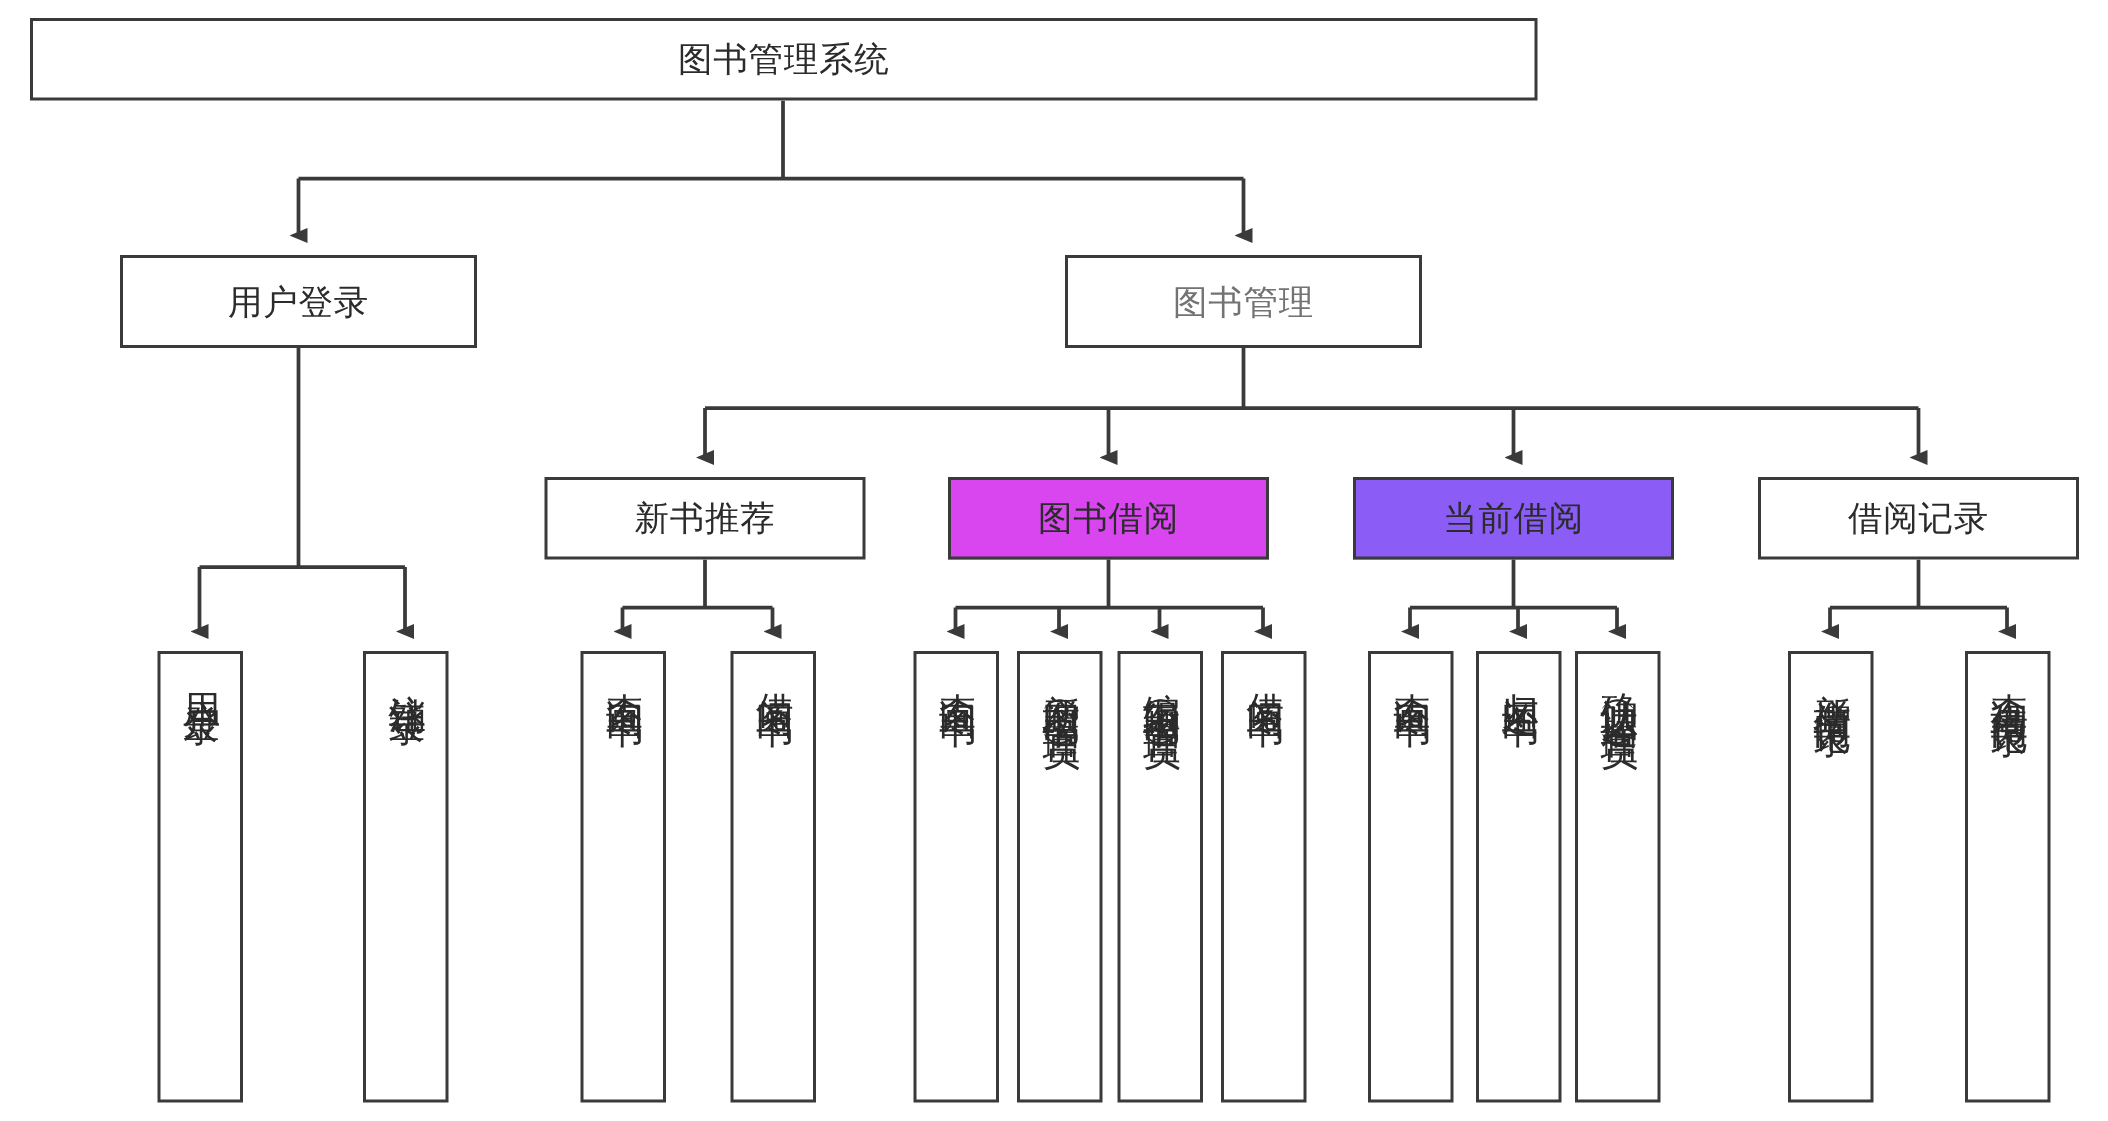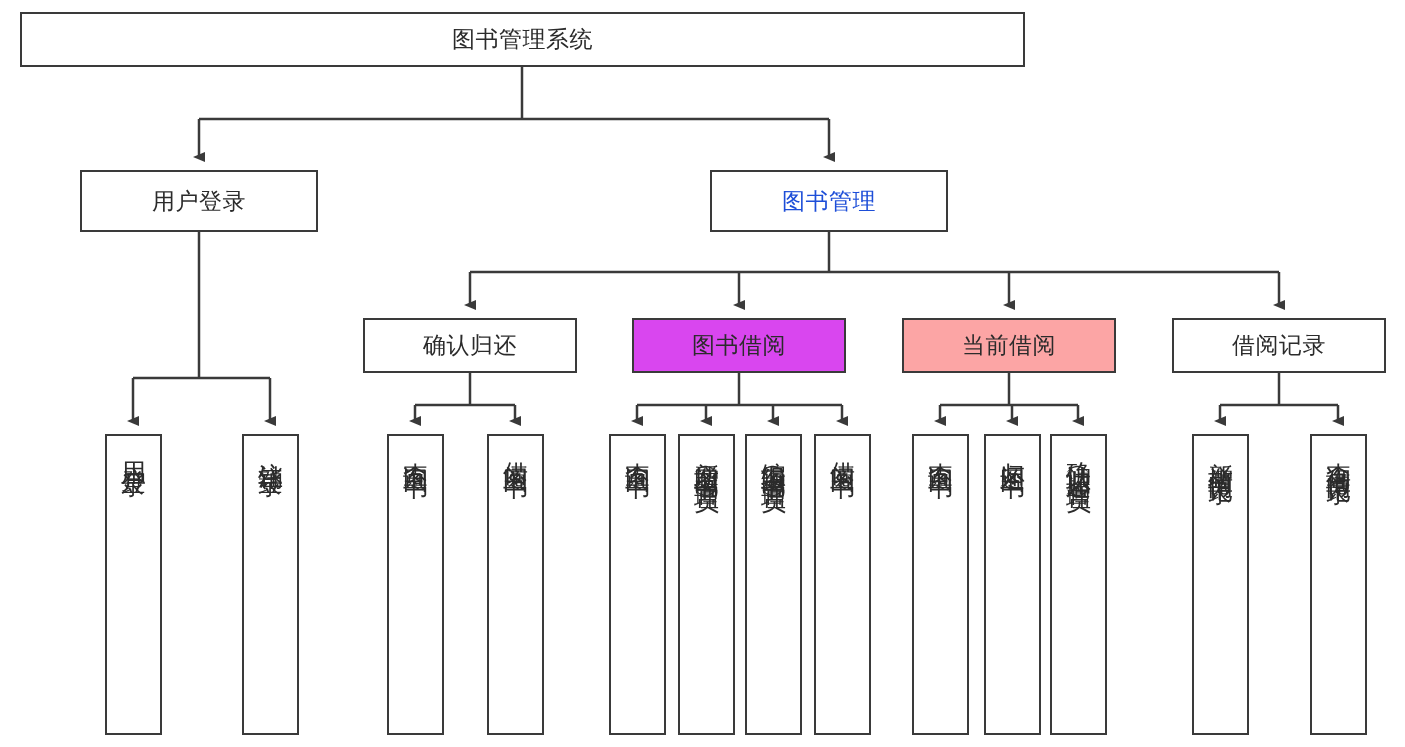--- a/index.html
+++ b/index.html
@@ -113,29 +113,29 @@
   </svg>
 
   <div id="node-layer">
       <div class="node-box node-horizontal" style="left: 20px; top: 12px; width: 1005px; height: 55px; border-color: rgb(58, 58, 58); background: rgb(255, 255, 255);">
         <span class="node-label" style="color: rgb(43, 43, 43); text-align: right;">图书管理系统</span>
       </div>
       <div class="node-box node-horizontal" style="left: 80px; top: 170px; width: 238px; height: 62px; border-color: rgb(58, 58, 58); background: rgb(255, 255, 255);">
         <span class="node-label" style="color: rgb(43, 43, 43);">用户登录</span>
       </div>
       <div class="node-box node-horizontal" style="left: 710px; top: 170px; width: 238px; height: 62px; border-color: rgb(58, 58, 58); background: rgb(255, 255, 255);">
-        <span class="node-label" style="color: #1d4ed8;">图书管理</span>
+        <span class="node-label" style="color: #737373;">图书管理</span>
       </div>
       <div class="node-box node-horizontal" style="left: 363px; top: 318px; width: 214px; height: 55px; border-color: rgb(58, 58, 58); background: rgb(255, 255, 255);">
-        <span class="node-label" style="color: rgb(43, 43, 43);">确认归还</span>
+        <span class="node-label" style="color: rgb(43, 43, 43);">新书推荐</span>
       </div>
       <div class="node-box node-horizontal" style="left: 632px; top: 318px; width: 214px; height: 55px; border-color: rgb(58, 58, 58); background: #d946ef;">
         <span class="node-label" style="color: rgb(43, 43, 43);">图书借阅</span>
       </div>
-      <div class="node-box node-horizontal" style="left: 902px; top: 318px; width: 214px; height: 55px; border-color: rgb(58, 58, 58); background: #fca5a5;">
+      <div class="node-box node-horizontal" style="left: 902px; top: 318px; width: 214px; height: 55px; border-color: rgb(58, 58, 58); background: #8b5cf6;">
         <span class="node-label" style="color: rgb(43, 43, 43);">当前借阅</span>
       </div>
       <div class="node-box node-horizontal" style="left: 1172px; top: 318px; width: 214px; height: 55px; border-color: rgb(58, 58, 58); background: rgb(255, 255, 255);">
         <span class="node-label" style="color: rgb(43, 43, 43); text-align: right;">借阅记录</span>
       </div>
       <div class="node-box node-vertical" style="left: 105px; top: 434px; width: 57px; height: 301px; border-color: rgb(58, 58, 58); background: rgb(255, 255, 255);">
         <span class="node-label" style="color: rgb(43, 43, 43);">用户登录</span>
       </div>
       <div class="node-box node-vertical" style="left: 242px; top: 434px; width: 57px; height: 301px; border-color: rgb(58, 58, 58); background: rgb(255, 255, 255);">
         <span class="node-label" style="color: rgb(43, 43, 43);">注销登录</span>

